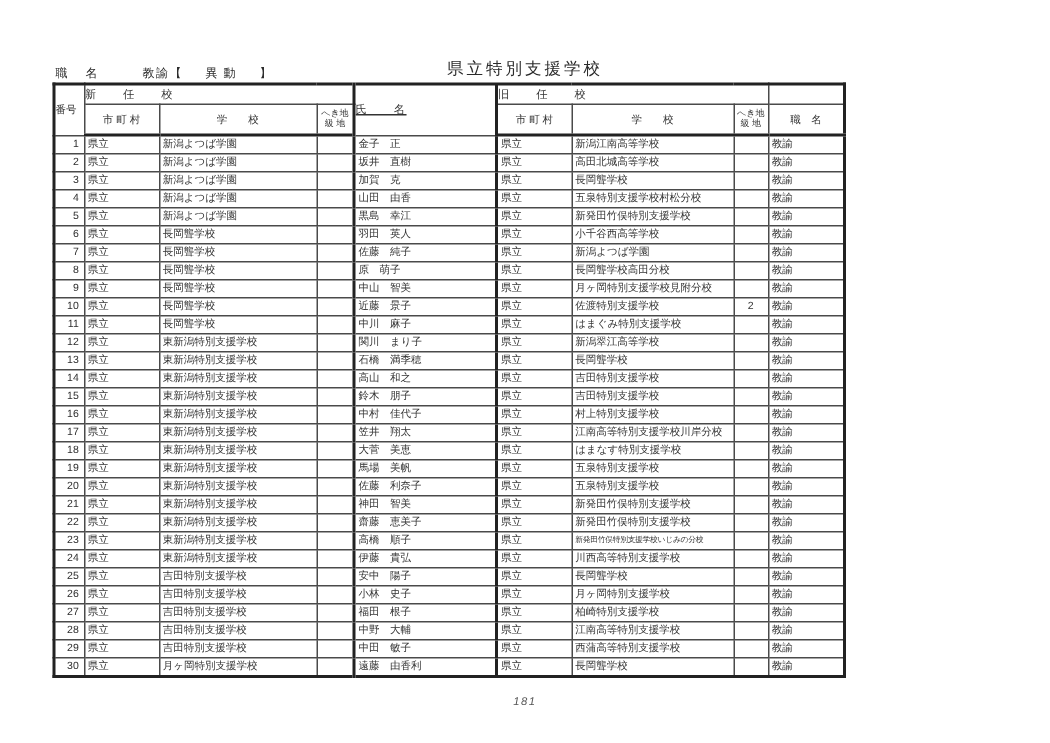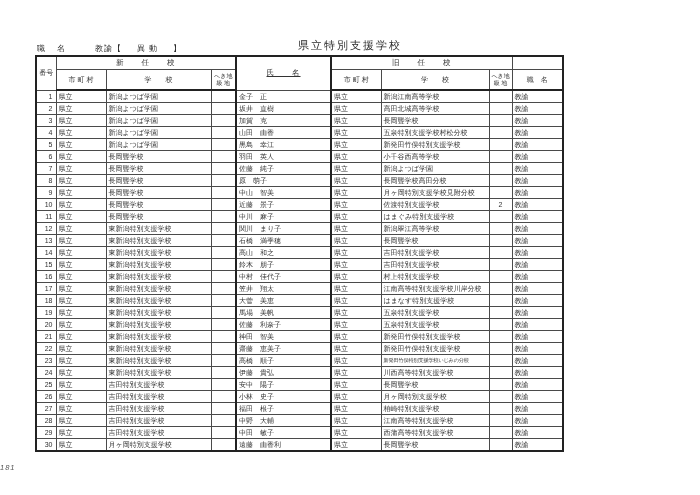--- a/index.html
+++ b/index.html
@@ -16,34 +16,34 @@
   .meta-line .job-label{letter-spacing:2px;}
   .meta-line .job-value{margin-left:28px;letter-spacing:1px;}
   .meta-line .change-type{letter-spacing:4px;}
 
   table.roster{position:absolute;top:55px;left:35px;border-collapse:collapse;
                table-layout:fixed;width:527px;}
   table.roster{border:2px solid #222;}
   table.roster th,table.roster td{border:1px solid #4a4a4a;overflow:hidden;
                white-space:nowrap;font-weight:normal;color:#333;}
 
-  thead tr.h1 th{height:12px;font-size:7.5px;letter-spacing:1px;padding:0;text-align:center;}
+  thead tr.h1 th{height:12px;font-size:7.5px;letter-spacing:1px;padding:0;text-align:left;}
   thead tr.h2 th{height:19px;font-size:7px;padding:0;text-align:center;}
   thead tr.h2 th.remote{font-size:6px;line-height:1.15;white-space:pre-line;}
   thead th{border-bottom-color:#333;}
   thead tr.h2 th{border-bottom:2px solid #222;}
 
   tbody td{height:11px;font-size:7px;line-height:1;padding:0 2px;vertical-align:middle;}
   tbody td.num{text-align:right;padding-right:3px;color:#2e2e2e;}
   tbody td.ctr{text-align:center;padding:0;}
   tbody td.tiny{font-size:5.2px;letter-spacing:-0.2px;}
 
   .b-thick-l{border-left:2px solid #222 !important;}
 
-  .page-number{position:absolute;top:463px;left:0;width:700px;text-align:left;
+  .page-number{position:absolute;top:463px;left:0;width:700px;text-align:center;
                font-size:7.5px;color:#555;letter-spacing:1px;font-style:italic;}
 </style>
 </head>
 <body>
 
 <div class="page">
 
   <div class="doc-title">県立特別支援学校</div>
 
   <div class="meta-line">

